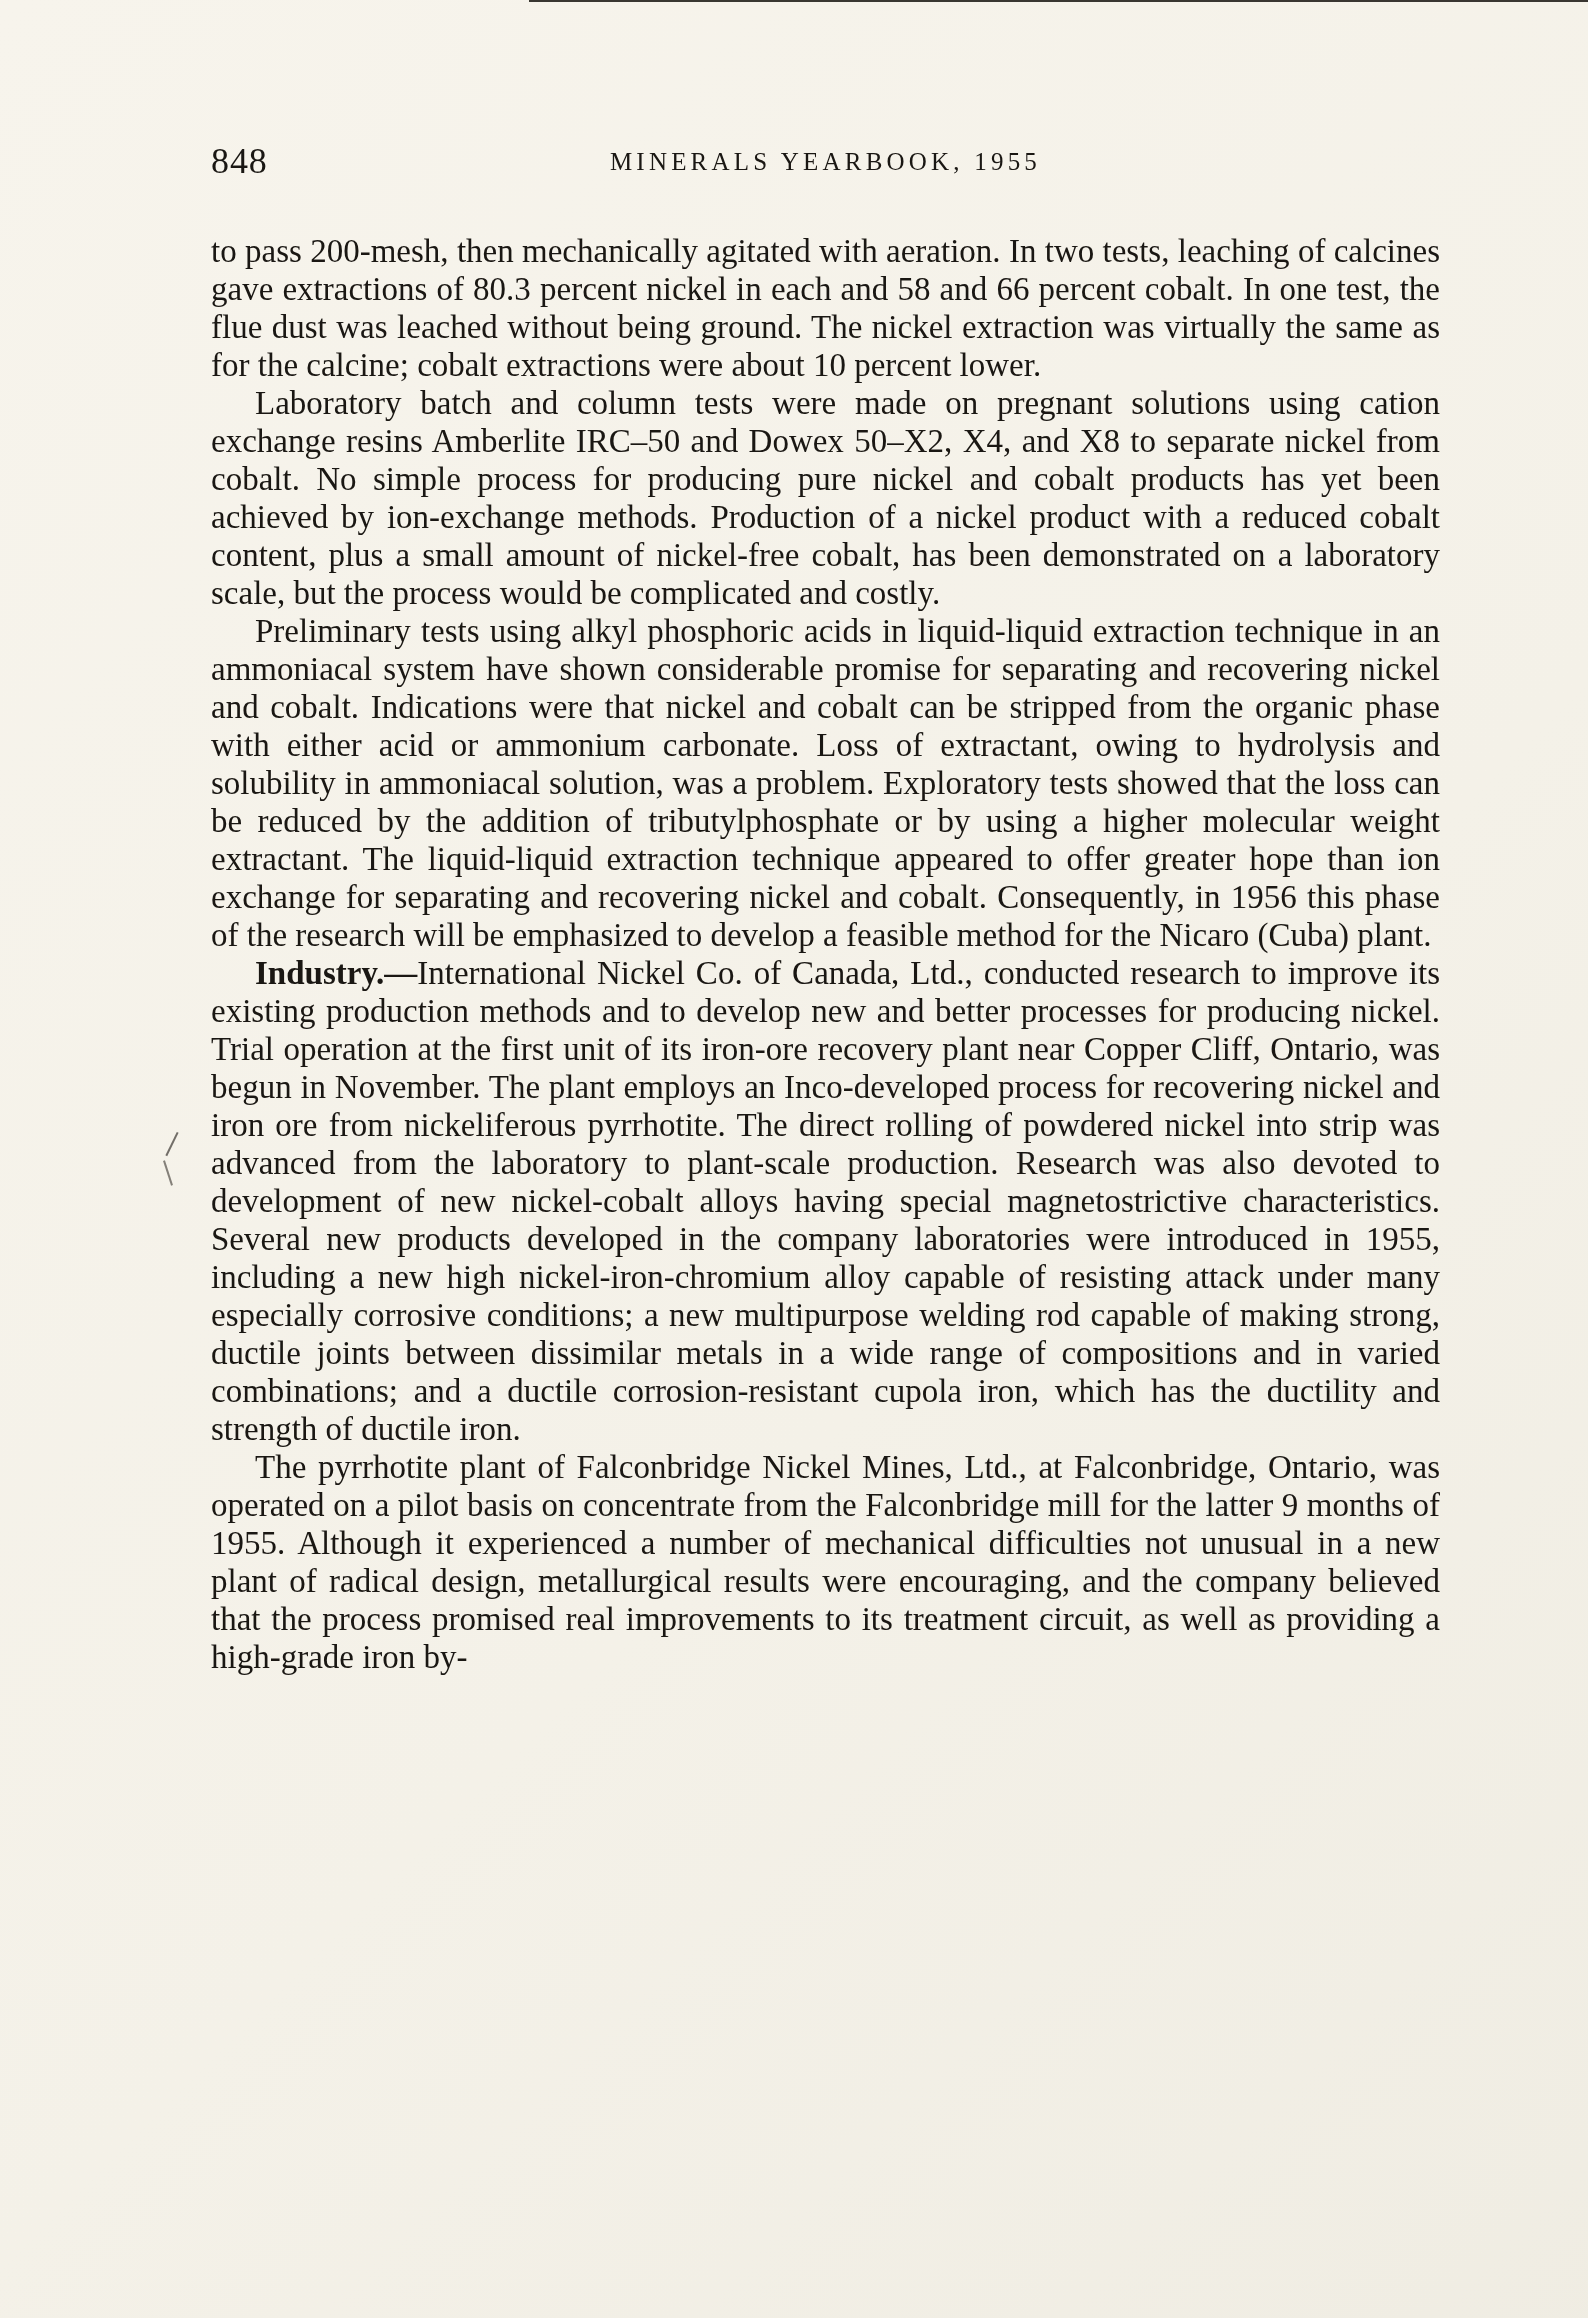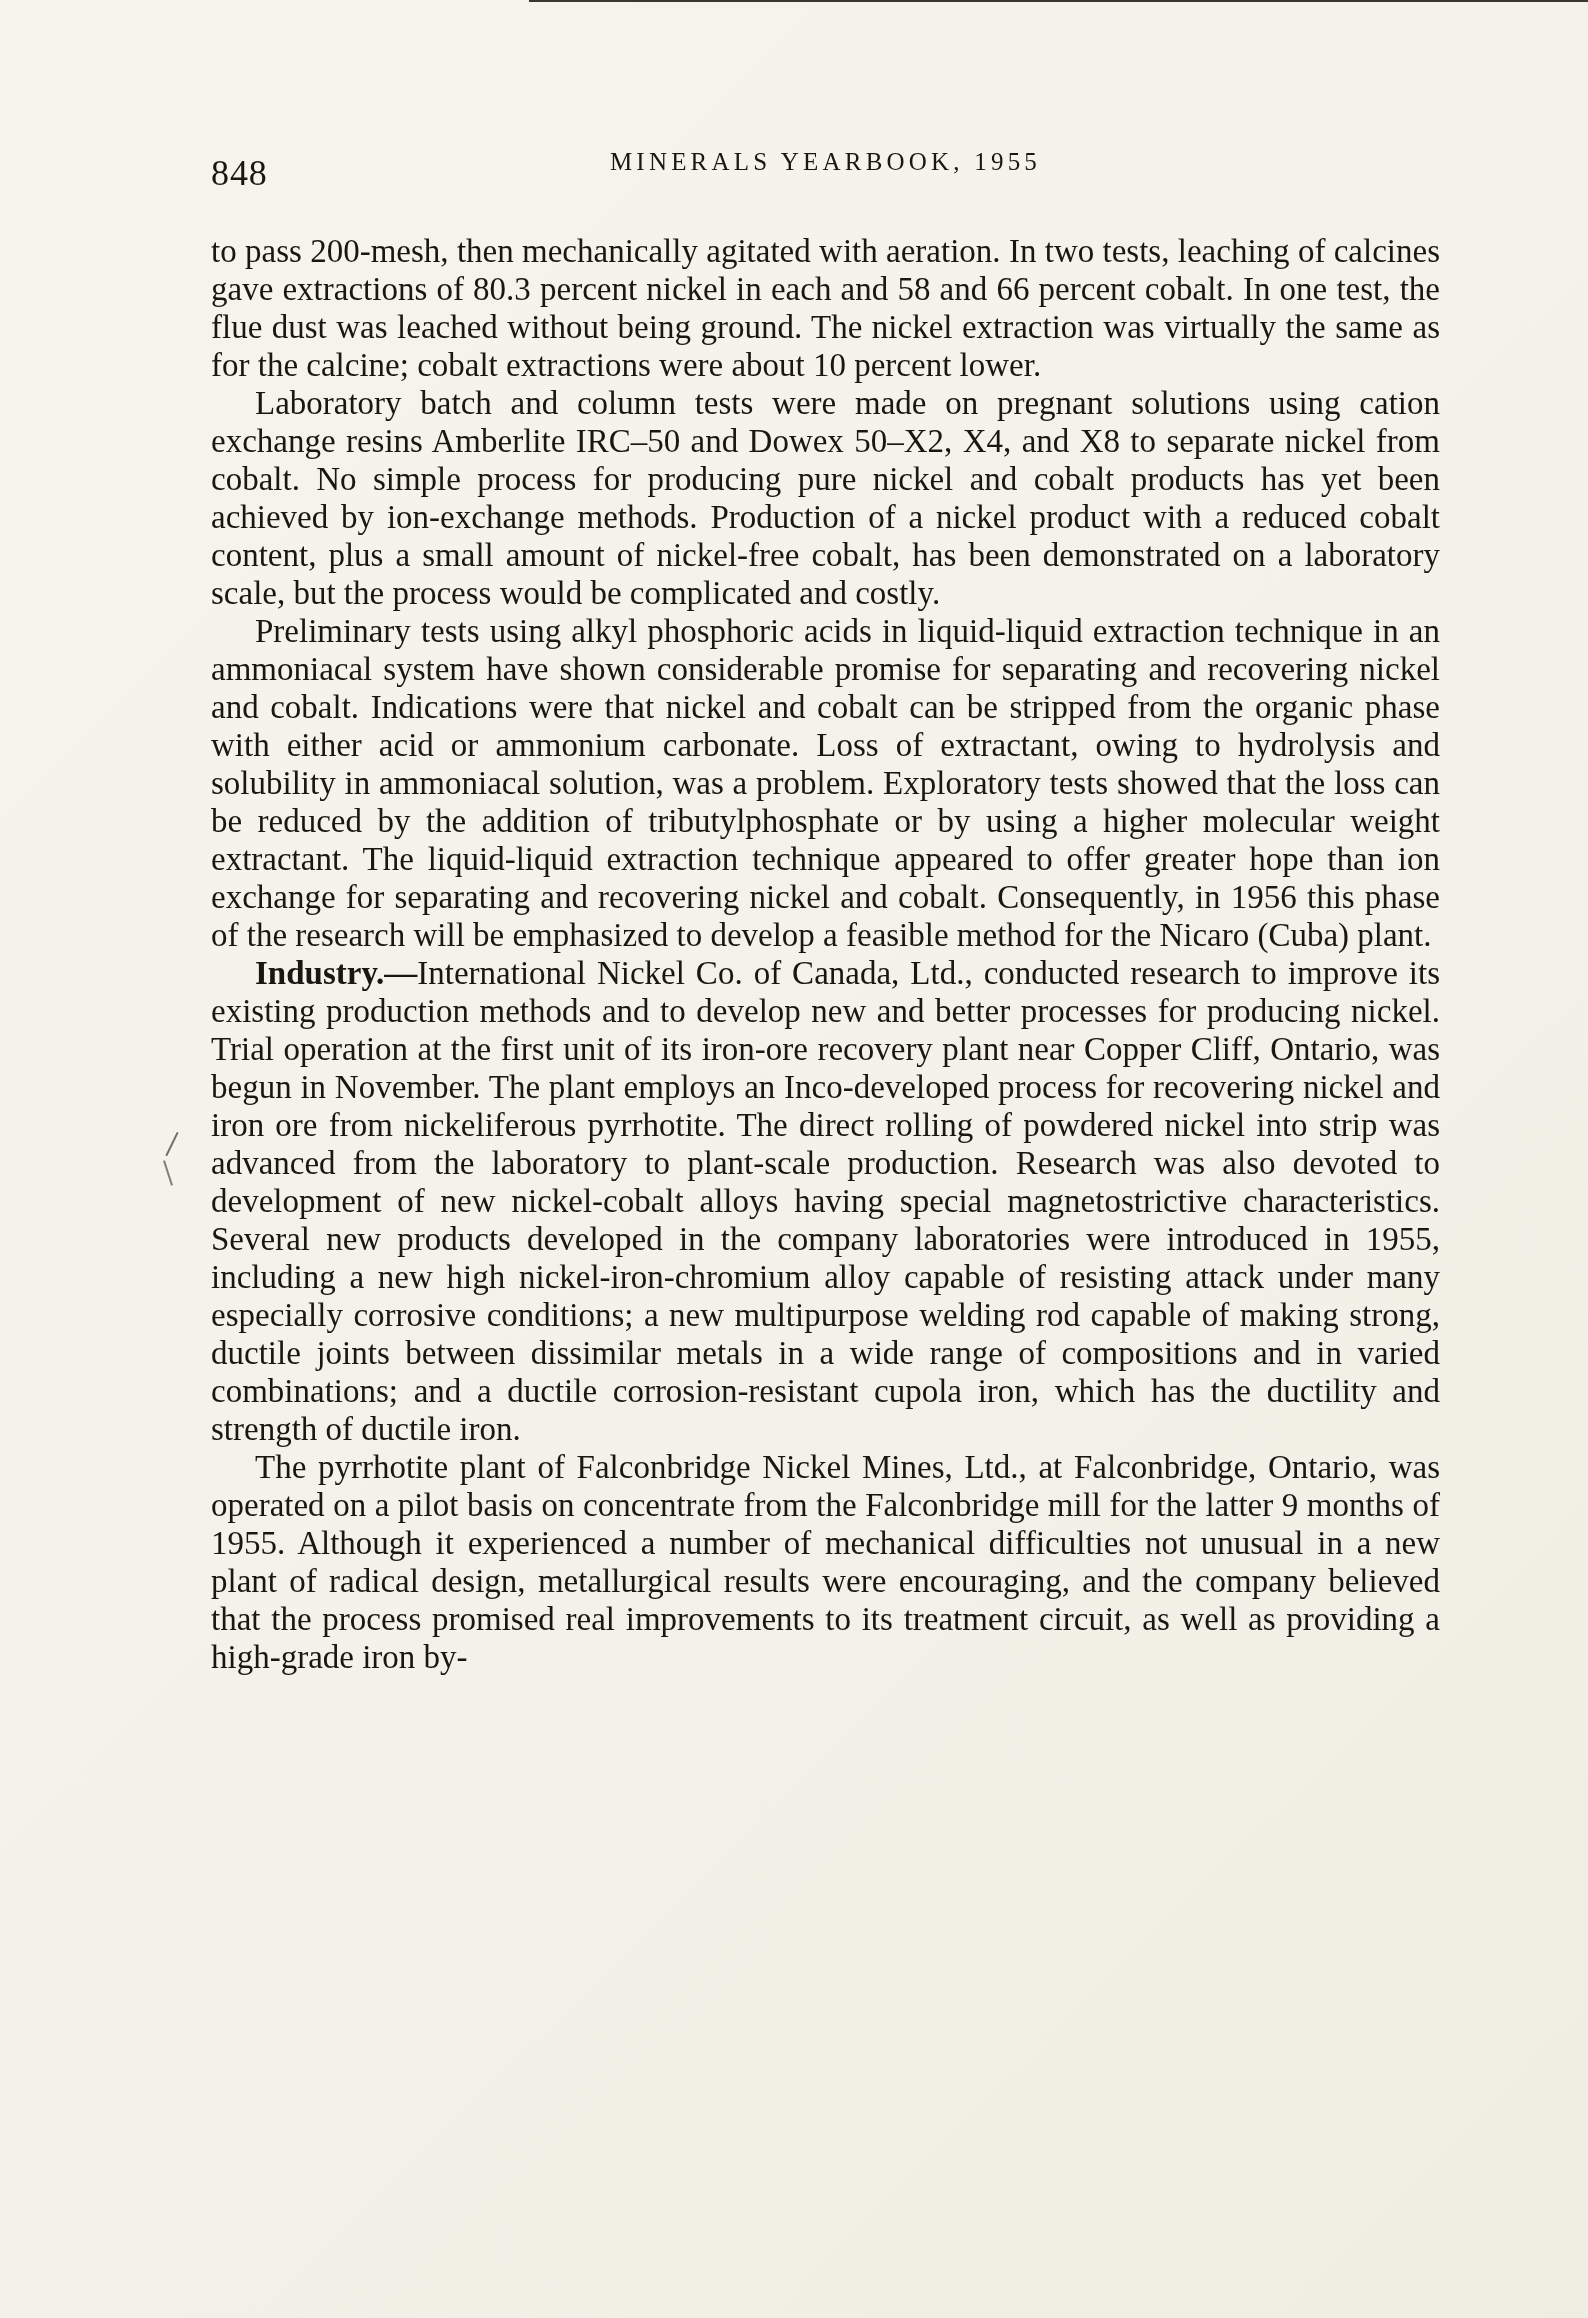--- a/index.html
+++ b/index.html
@@ -33,21 +33,21 @@
     top: 139px;
     width: 1229px;
   }
   .running-header {
     position: relative;
     height: 45px;
   }
   .page-number {
     position: absolute;
     left: 0;
-    top: 12px;
+    top: 0;
     font-size: 36px;
     line-height: 45px;
     letter-spacing: 0.9px;
   }
   .header-title {
     position: absolute;
     left: 0;
     right: 0;
     top: 0;
     text-align: center;

